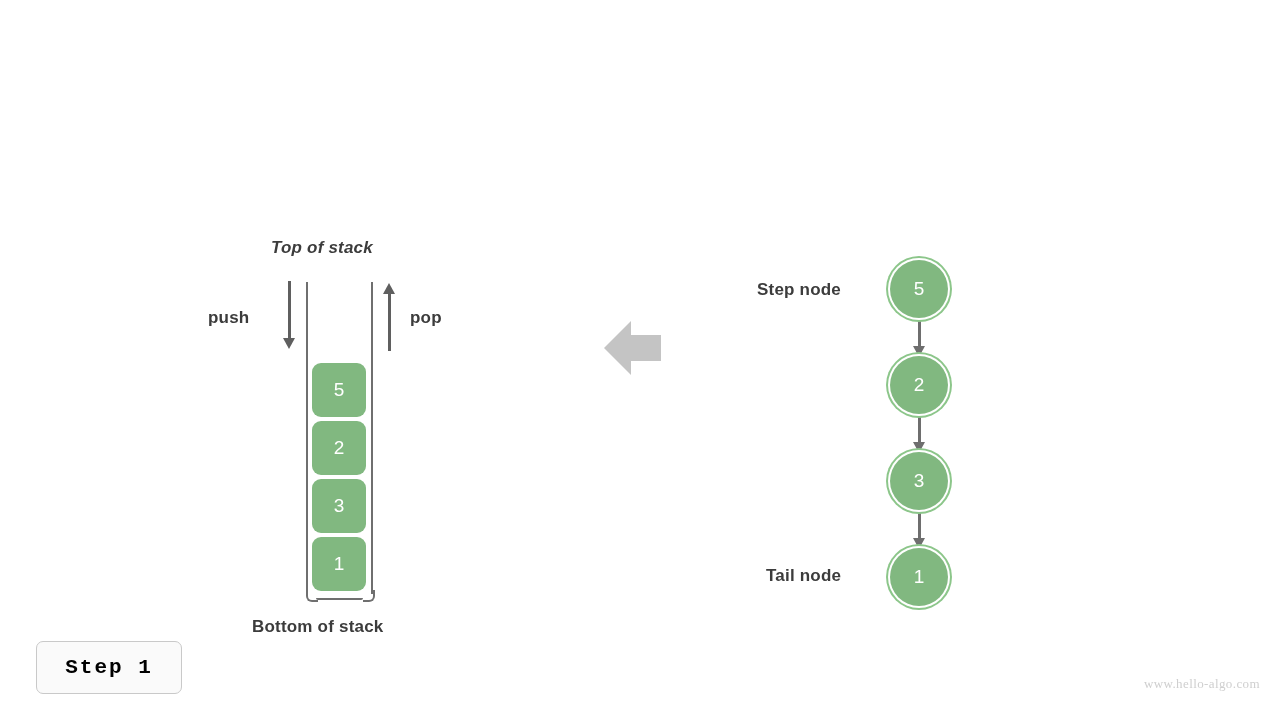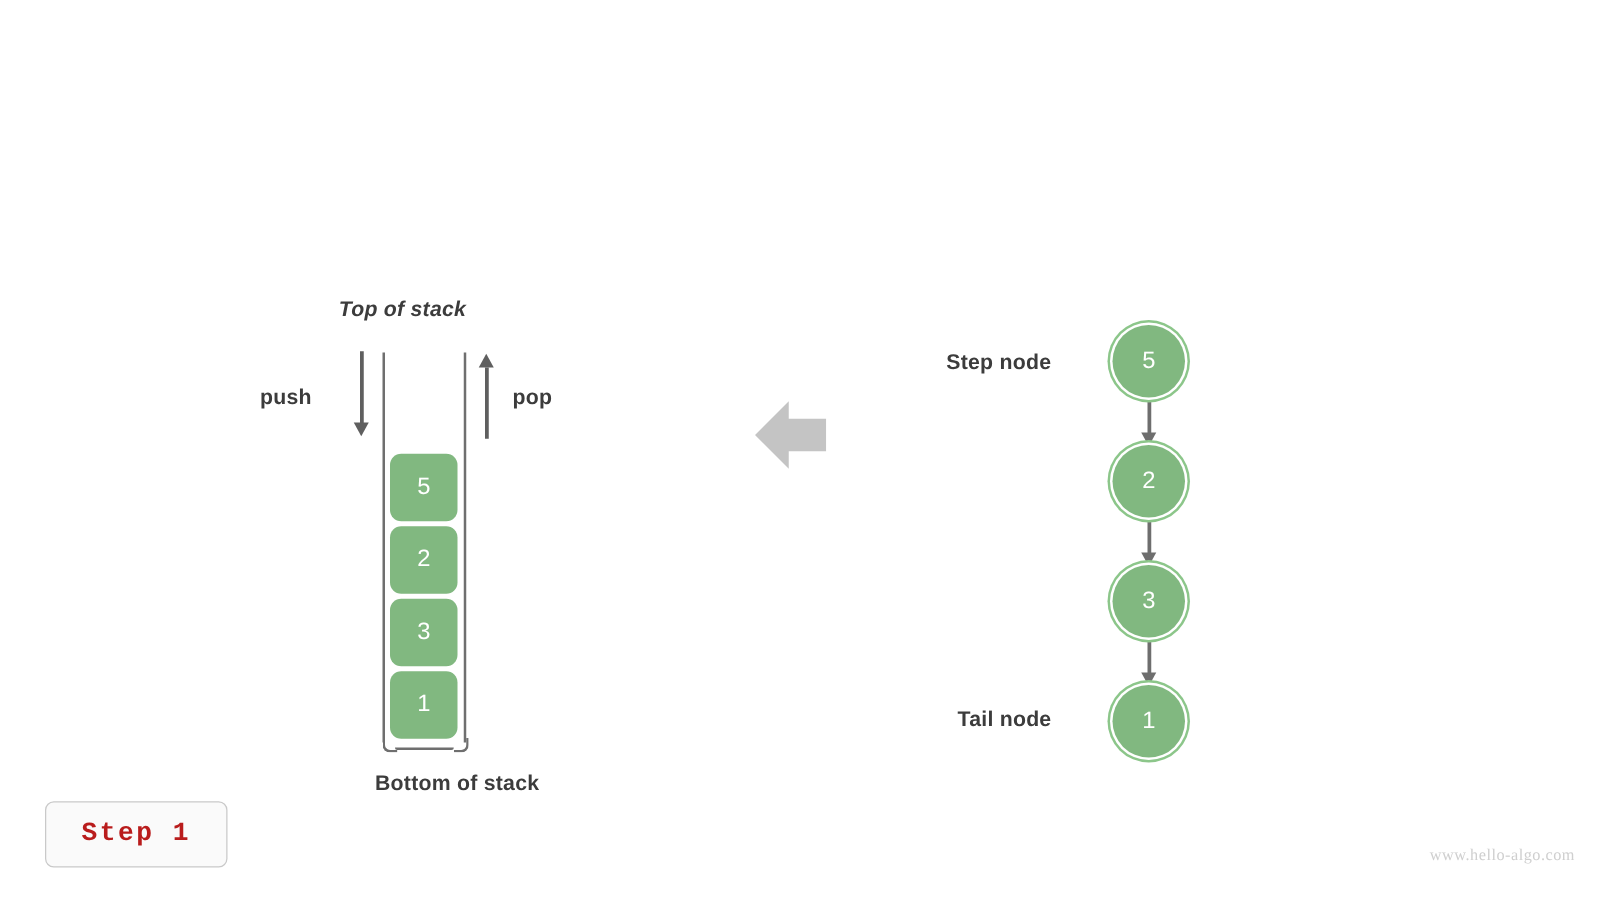--- a/index.html
+++ b/index.html
@@ -147,21 +147,21 @@
     border: 1px solid #c9c9c9;
     border-radius: 7px;
     background: #fafafa;
     display: flex;
     align-items: center;
     justify-content: center;
     font-family: "Liberation Mono", monospace;
     font-weight: bold;
     font-size: 21px;
     letter-spacing: 2px;
-    color: #b91c1c;
+    color: #000000;
   }
 
   
   .watermark {
     position: absolute;
     right: 20px;
     top: 676px;
     font-family: Liberation Serif, serif;
     font-size: 13px;
     color: #cfcfcf;
@@ -187,21 +187,21 @@
 
   <div class="label-bold" style="left:410px; top:308px;">pop</div>
   <div class="thin-arrow-line" style="left:388px; top:294px; height:57px;"></div>
   <div class="thin-arrow-head head-up" style="left:383px; top:283px;"></div>
 
   <div class="stack-block" style="left:312px; top:363px;">5</div>
   <div class="stack-block" style="left:312px; top:421px;">2</div>
   <div class="stack-block" style="left:312px; top:479px;">3</div>
   <div class="stack-block" style="left:312px; top:537px;">1</div>
 
-  <div class="label-bold" style="left:252px; top:617px;margin-left:48px;">Bottom of stack</div>
+  <div class="label-bold" style="left:252px; top:617px;">Bottom of stack</div>
 
   <div class="big-arrow">
     <svg width="57" height="56" viewBox="0 0 57 56" xmlns="http://www.w3.org/2000/svg">
       <polygon points="0,28 27,1 27,15 57,15 57,41 27,41 27,55" fill="#c4c4c4"></polygon>
     </svg>
   </div>
 
 
   <div class="label-bold" style="left:757px; top:280px;">Step node</div>
   <div class="label-bold" style="left:766px; top:566px;">Tail node</div>

